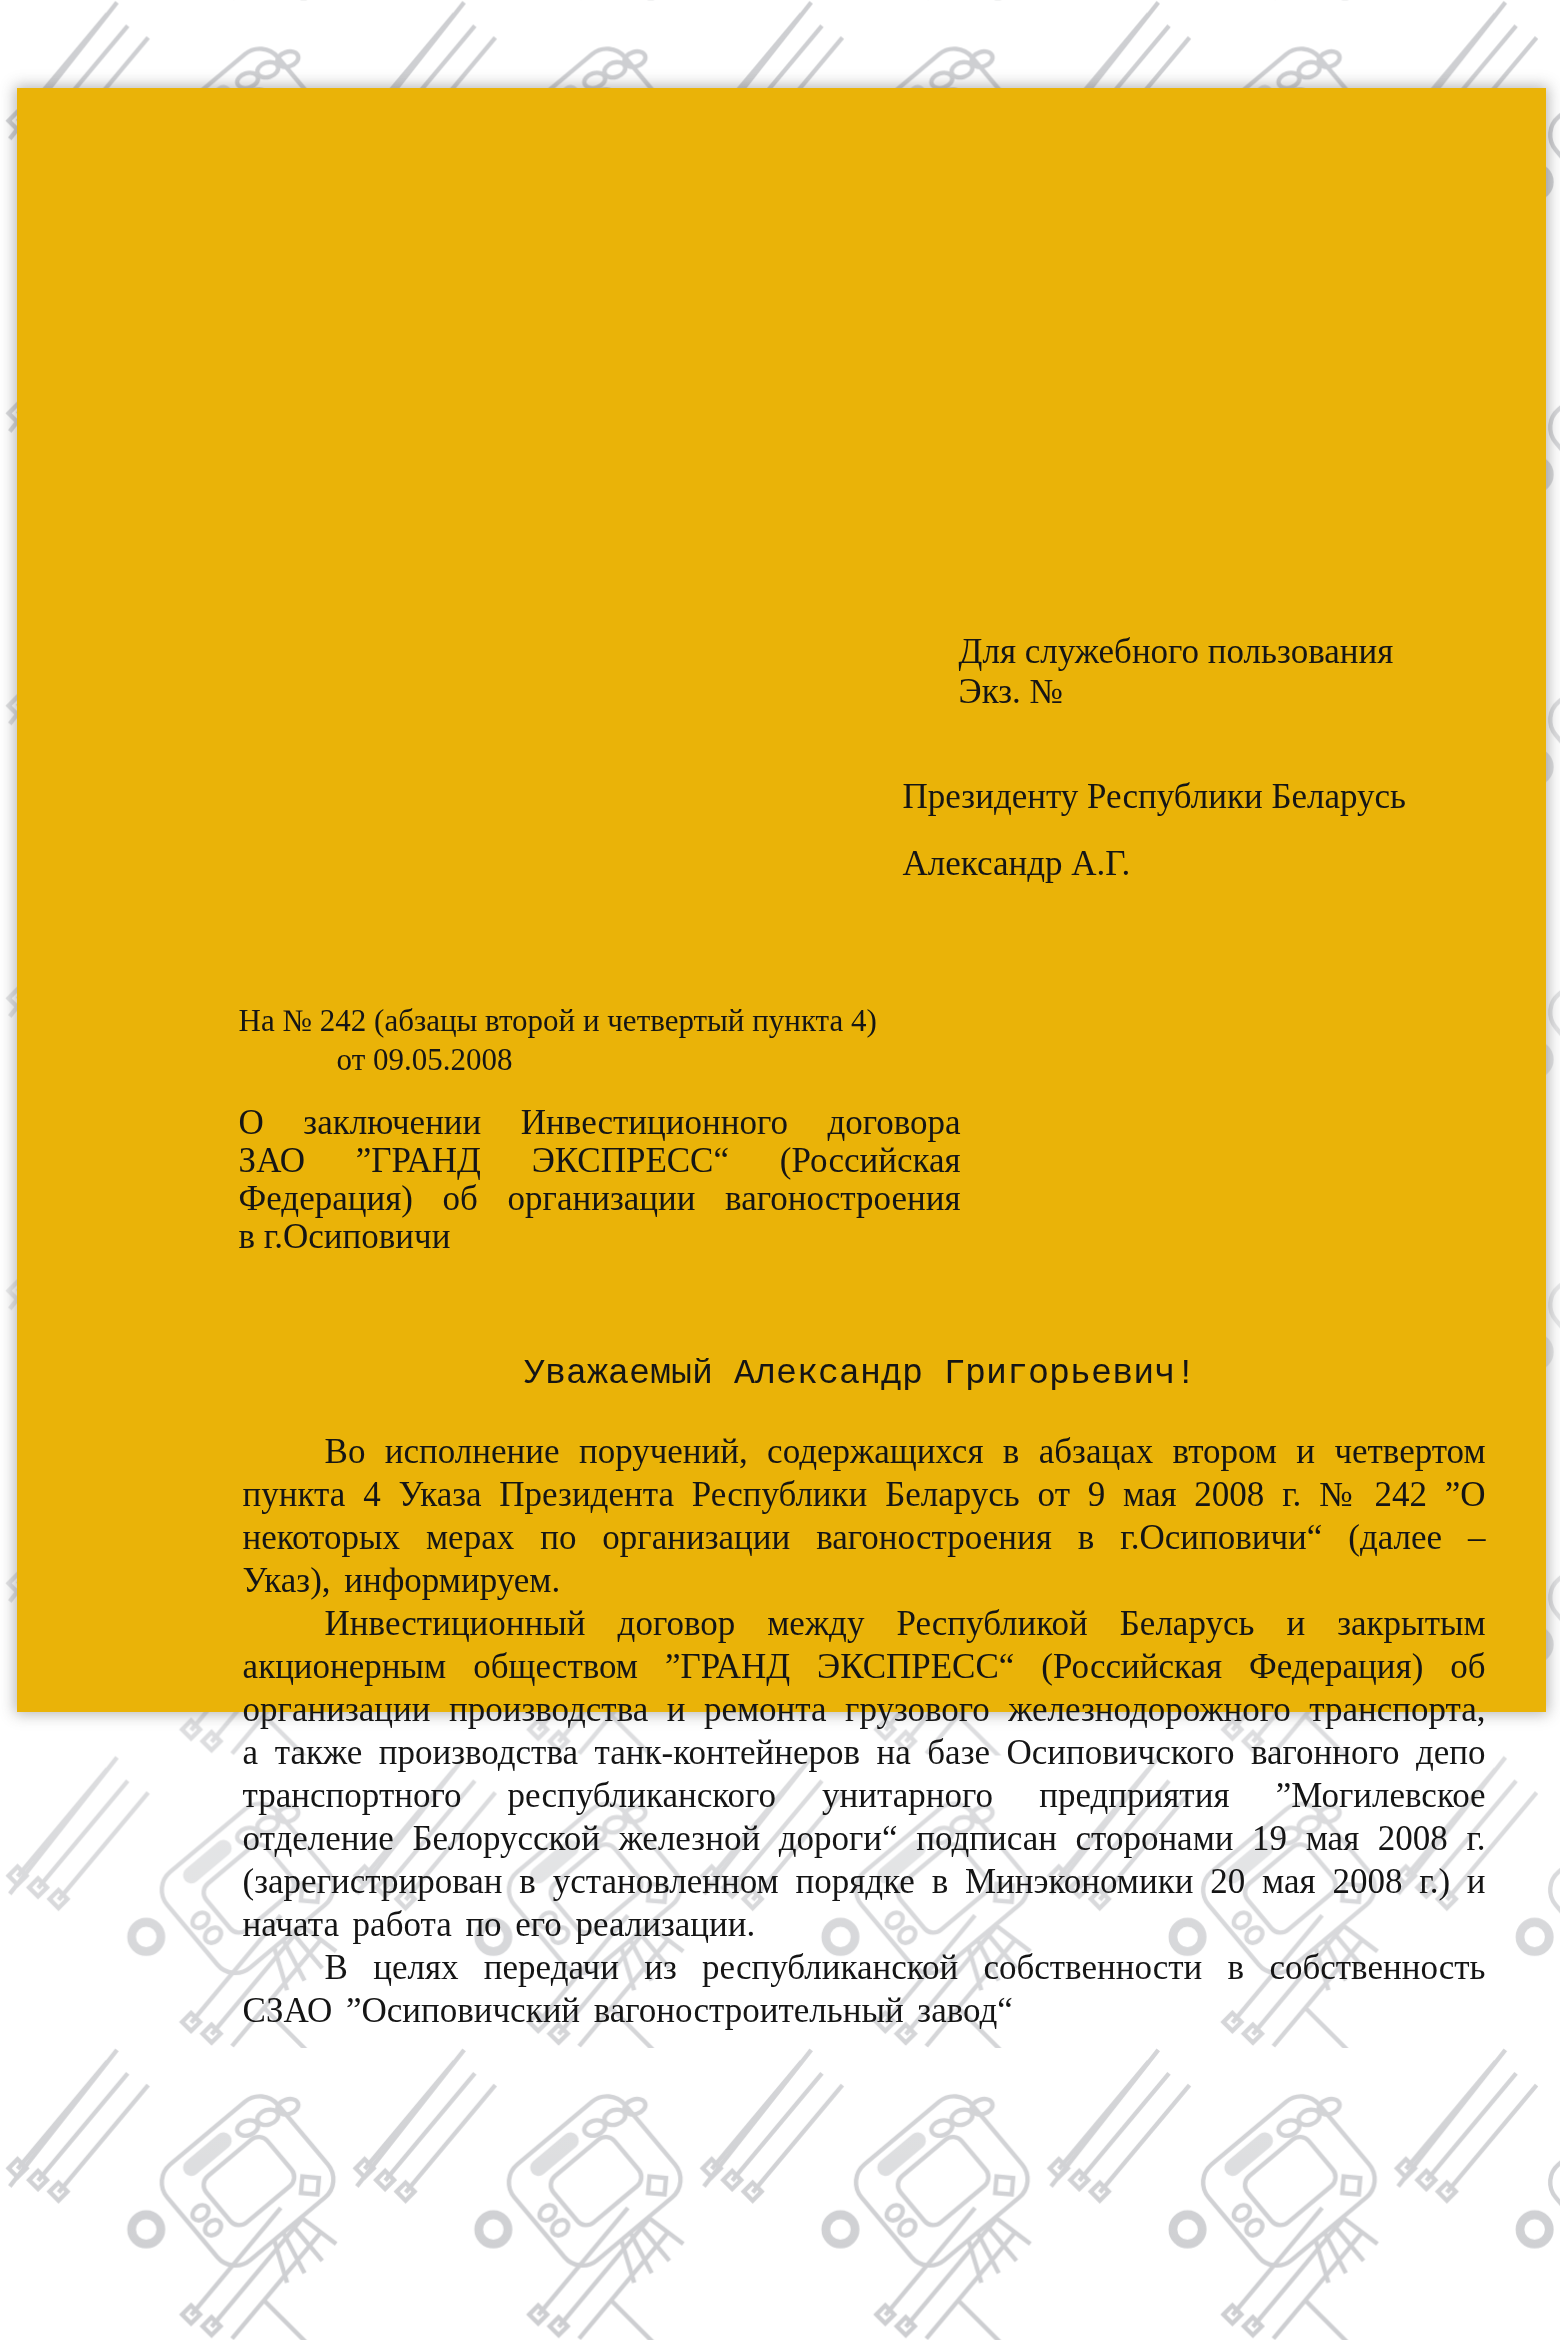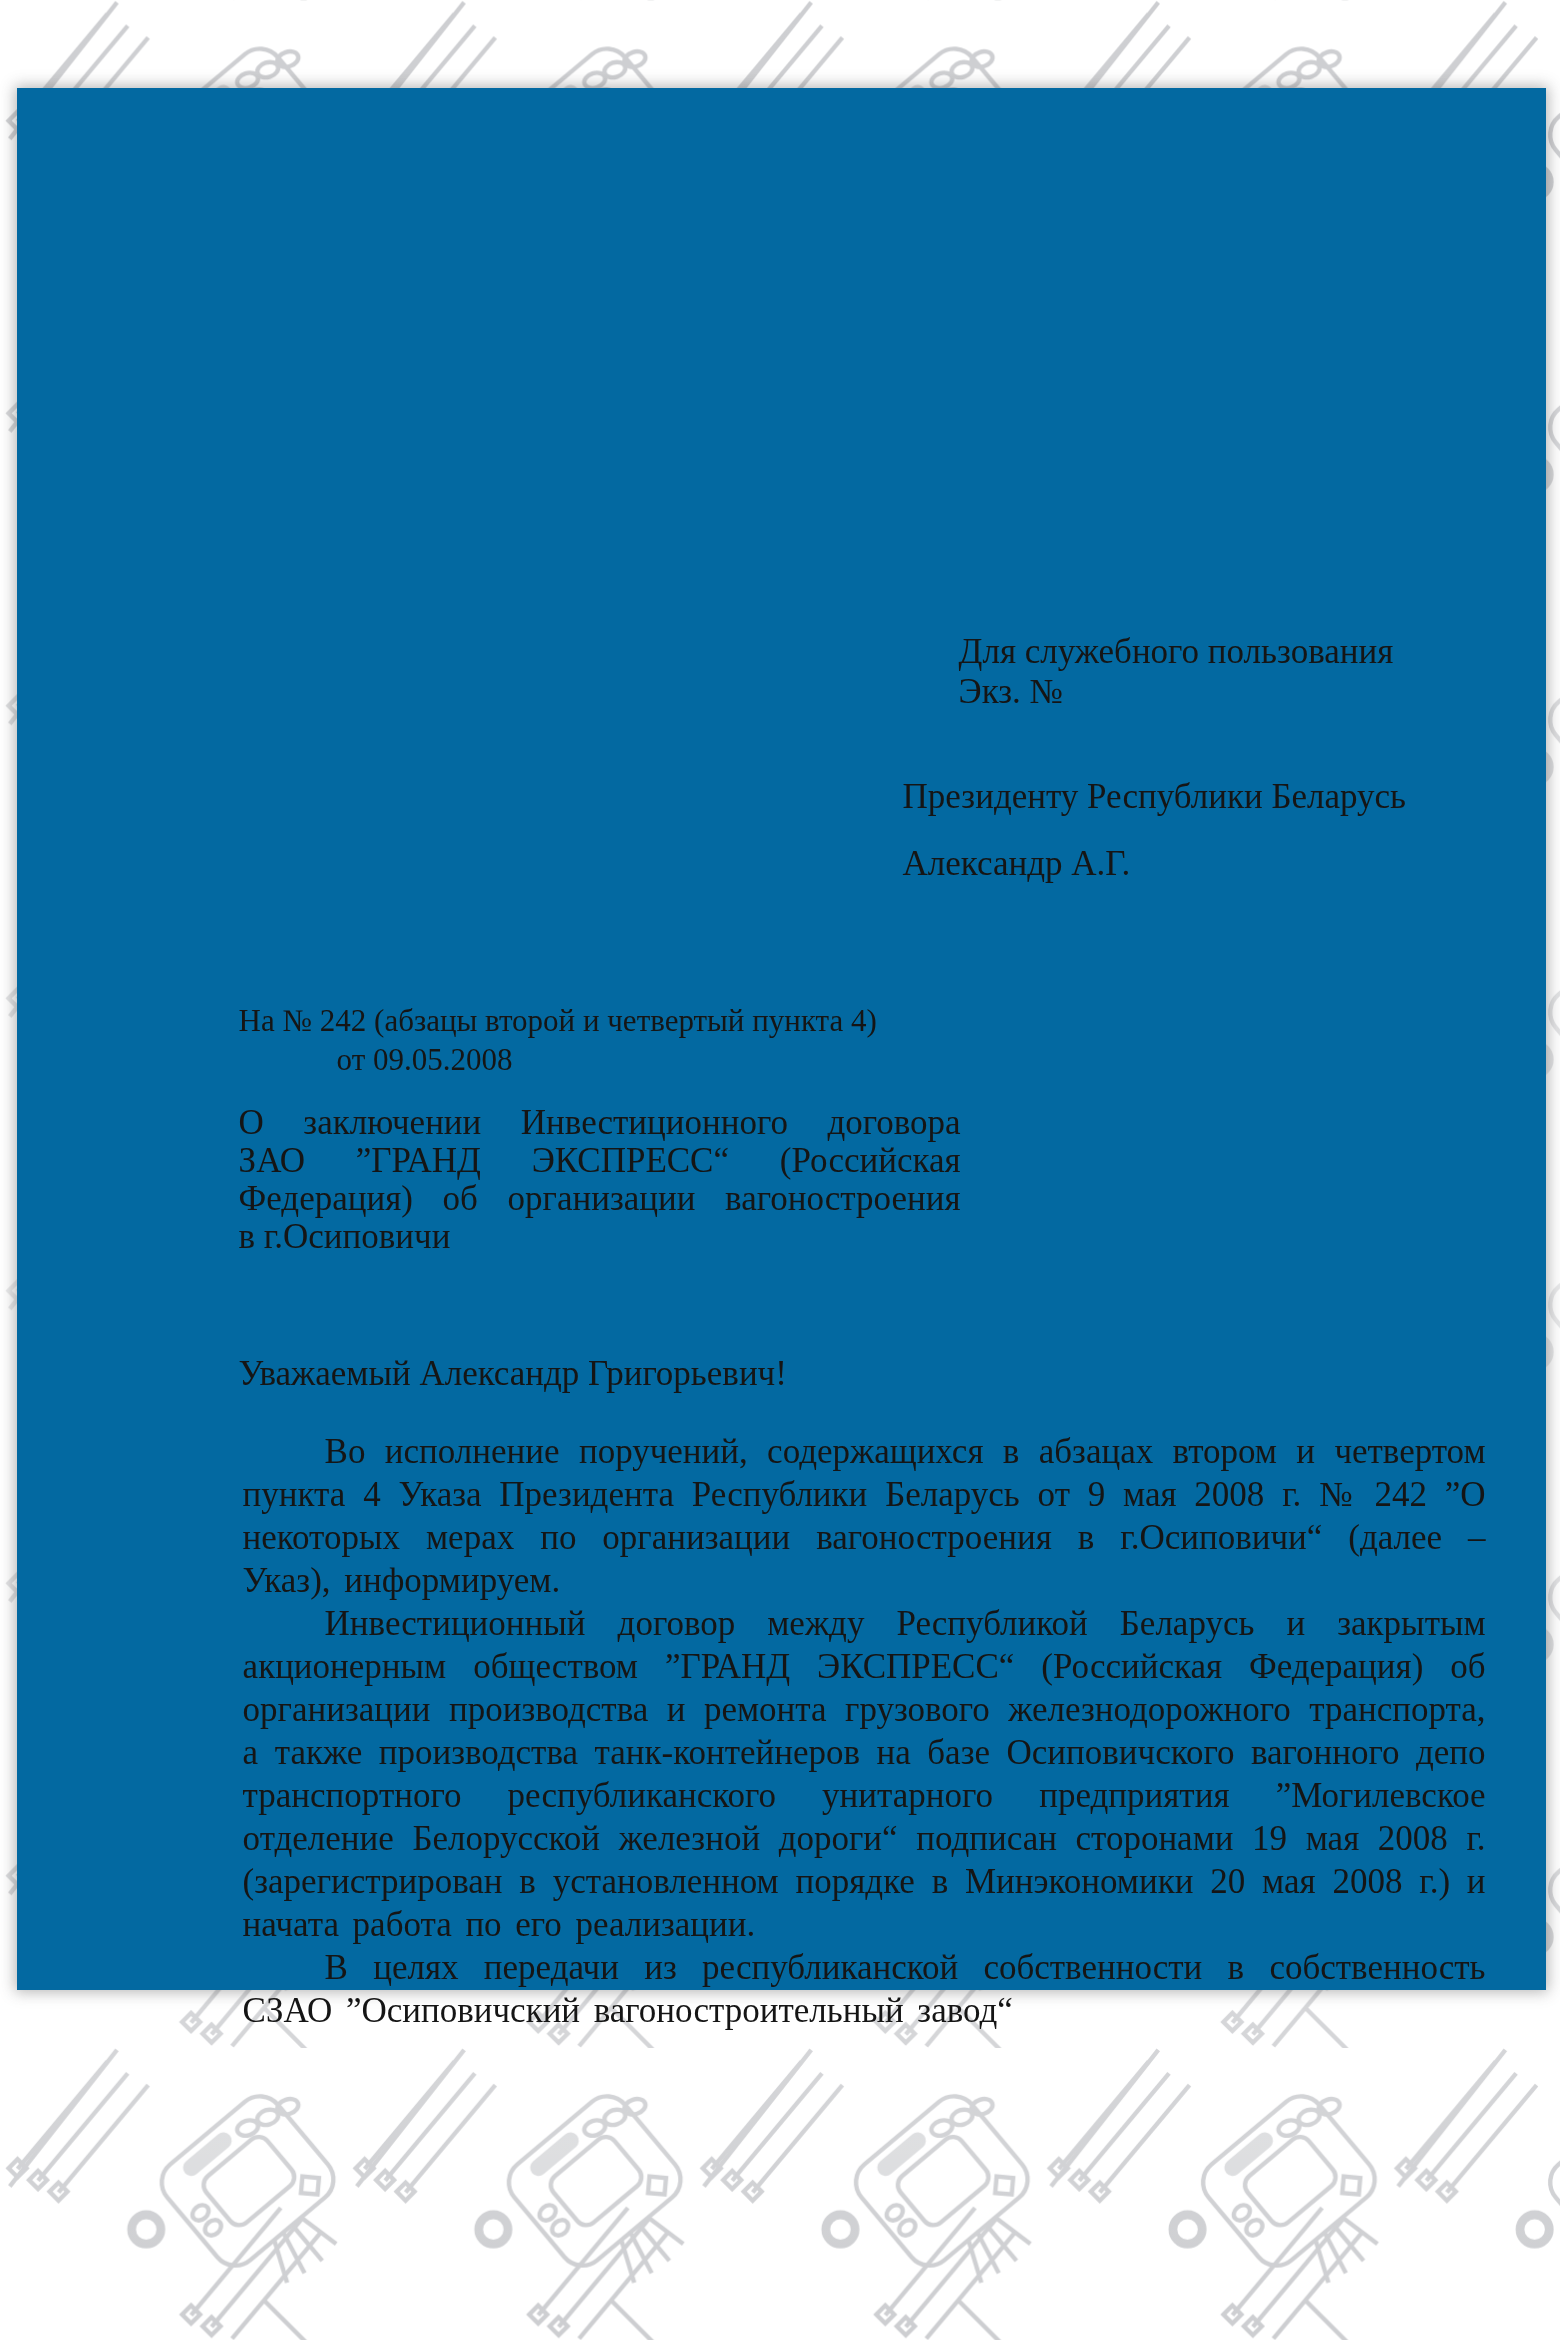--- a/index.html
+++ b/index.html
@@ -20,22 +20,22 @@
     left: 0; top: 0;
     width: 1560px;
     height: 2341px;
     z-index: 0;
   }
   .sheet {
     position: absolute;
     left: 16.6px;
     top: 88px;
     width: 1529px;
-    height: 1902px;
-    background: #0369a1;
+    height: 1624px;
+    background: #eab308;
     box-shadow: 0 0 13.7px 2px rgba(70,70,70,0.40);
     z-index: 1;
   }
   .sheet > div { position: absolute; }
 
   .classification {
     left: 942px;
     top: 544px;
     font-size: 35px;
     line-height: 40px;
@@ -75,22 +75,24 @@
     text-align: justify;
     text-align-last: justify;
     -moz-text-align-last: justify;
   }
   .subject .lline { text-align: left; }
 
   .salutation {
     left: 222px;
     top: 1266px;
     width: 1243px;
-    font-size: 35px;
-    line-height: 40px;
+    text-align: center;
+    font-size: 35px;
+    line-height: 40px;
+    font-family: Liberation Mono, monospace;
   }
   .bodytext {
     left: 226px;
     top: 1342px;
     width: 1243px;
     font-size: 35px;
     line-height: 43px;
   }
   .para {
     margin: 0;

